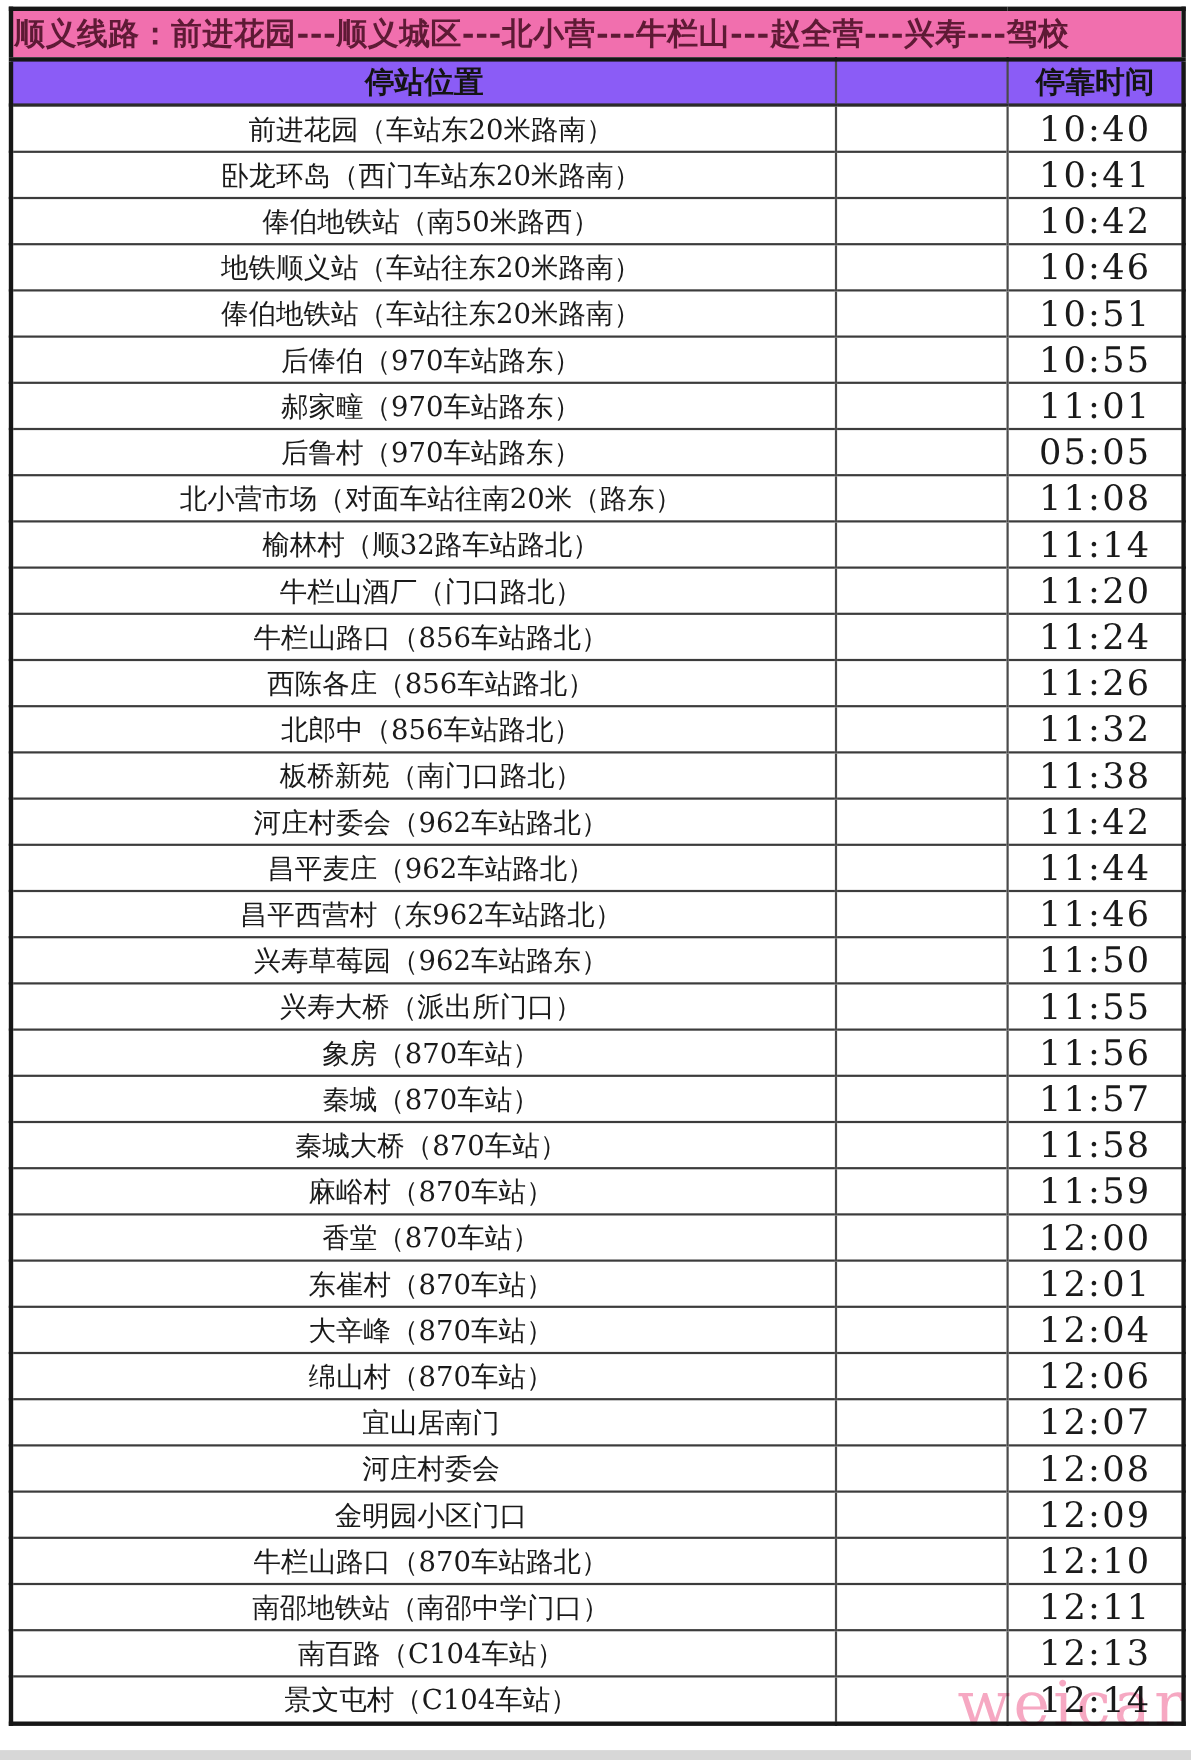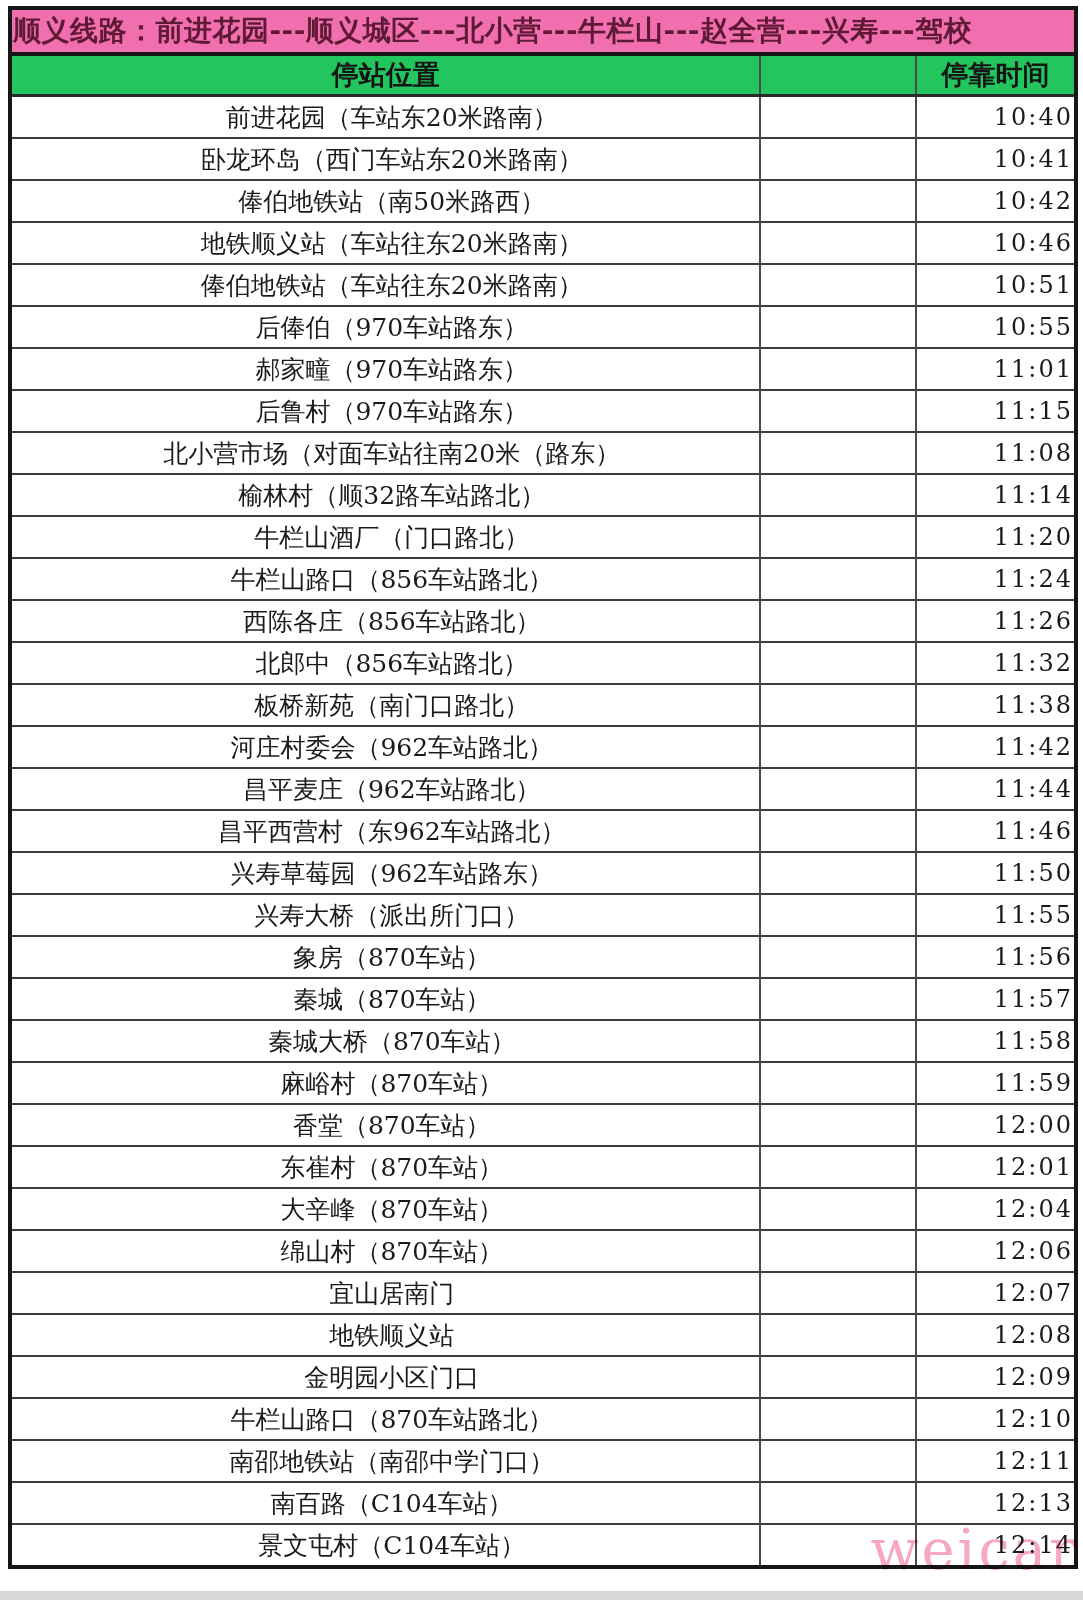--- a/index.html
+++ b/index.html
@@ -36,21 +36,21 @@
     font-weight: bold;
     font-size: 28px;
     text-align: left;
     height: 40px;
     letter-spacing: 0.5px;
     border-bottom: 4px solid #161616;
     white-space: nowrap;
     overflow: hidden;
   }
   tr.header-row th {
-    background: #22c55e;
+    background: #8b5cf6;
     color: #141414;
     font-weight: bold;
     font-size: 27px;
     height: 36px;
     text-align: center;
     border-bottom: 3px solid #2b2b2b;
   }
   tr.header-row th.h-mid,
   td.mid-cell {
     border-left: 2px solid #4a4a4a;
@@ -63,22 +63,22 @@
     font-size: 25px;
     border-top: 2px solid #3c3c3c;
     overflow: hidden;
     white-space: nowrap;
   }
   td.station-cell {
     text-align: center;
     padding-left: 13px;
   }
   td.time-cell {
-    text-align: right;
-    font-size: 24px;
+    text-align: center;
+    font-size: 32px;
     letter-spacing: 2px;
   }
   .watermark {
     position: absolute;
     right: 4px;
     bottom: 22px;
     font-size: 56px;
     line-height: 1;
     color: #f6a8c2;
     letter-spacing: 3px;
@@ -147,21 +147,21 @@
           <td class="time-cell">10:55</td>
         </tr>
         <tr>
           <td class="station-cell">郝家疃（970车站路东）</td>
           <td class="mid-cell"></td>
           <td class="time-cell">11:01</td>
         </tr>
         <tr>
           <td class="station-cell">后鲁村（970车站路东）</td>
           <td class="mid-cell"></td>
-          <td class="time-cell">11:15</td>
+          <td class="time-cell">05:05</td>
         </tr>
         <tr>
           <td class="station-cell">北小营市场（对面车站往南20米（路东）</td>
           <td class="mid-cell"></td>
           <td class="time-cell">11:08</td>
         </tr>
         <tr>
           <td class="station-cell">榆林村（顺32路车站路北）</td>
           <td class="mid-cell"></td>
           <td class="time-cell">11:14</td>
@@ -255,21 +255,21 @@
           <td class="station-cell">绵山村（870车站）</td>
           <td class="mid-cell"></td>
           <td class="time-cell">12:06</td>
         </tr>
         <tr>
           <td class="station-cell">宜山居南门</td>
           <td class="mid-cell"></td>
           <td class="time-cell">12:07</td>
         </tr>
         <tr>
-          <td class="station-cell">地铁顺义站</td>
+          <td class="station-cell">河庄村委会</td>
           <td class="mid-cell"></td>
           <td class="time-cell">12:08</td>
         </tr>
         <tr>
           <td class="station-cell">金明园小区门口</td>
           <td class="mid-cell"></td>
           <td class="time-cell">12:09</td>
         </tr>
         <tr>
           <td class="station-cell">牛栏山路口（870车站路北）</td>

